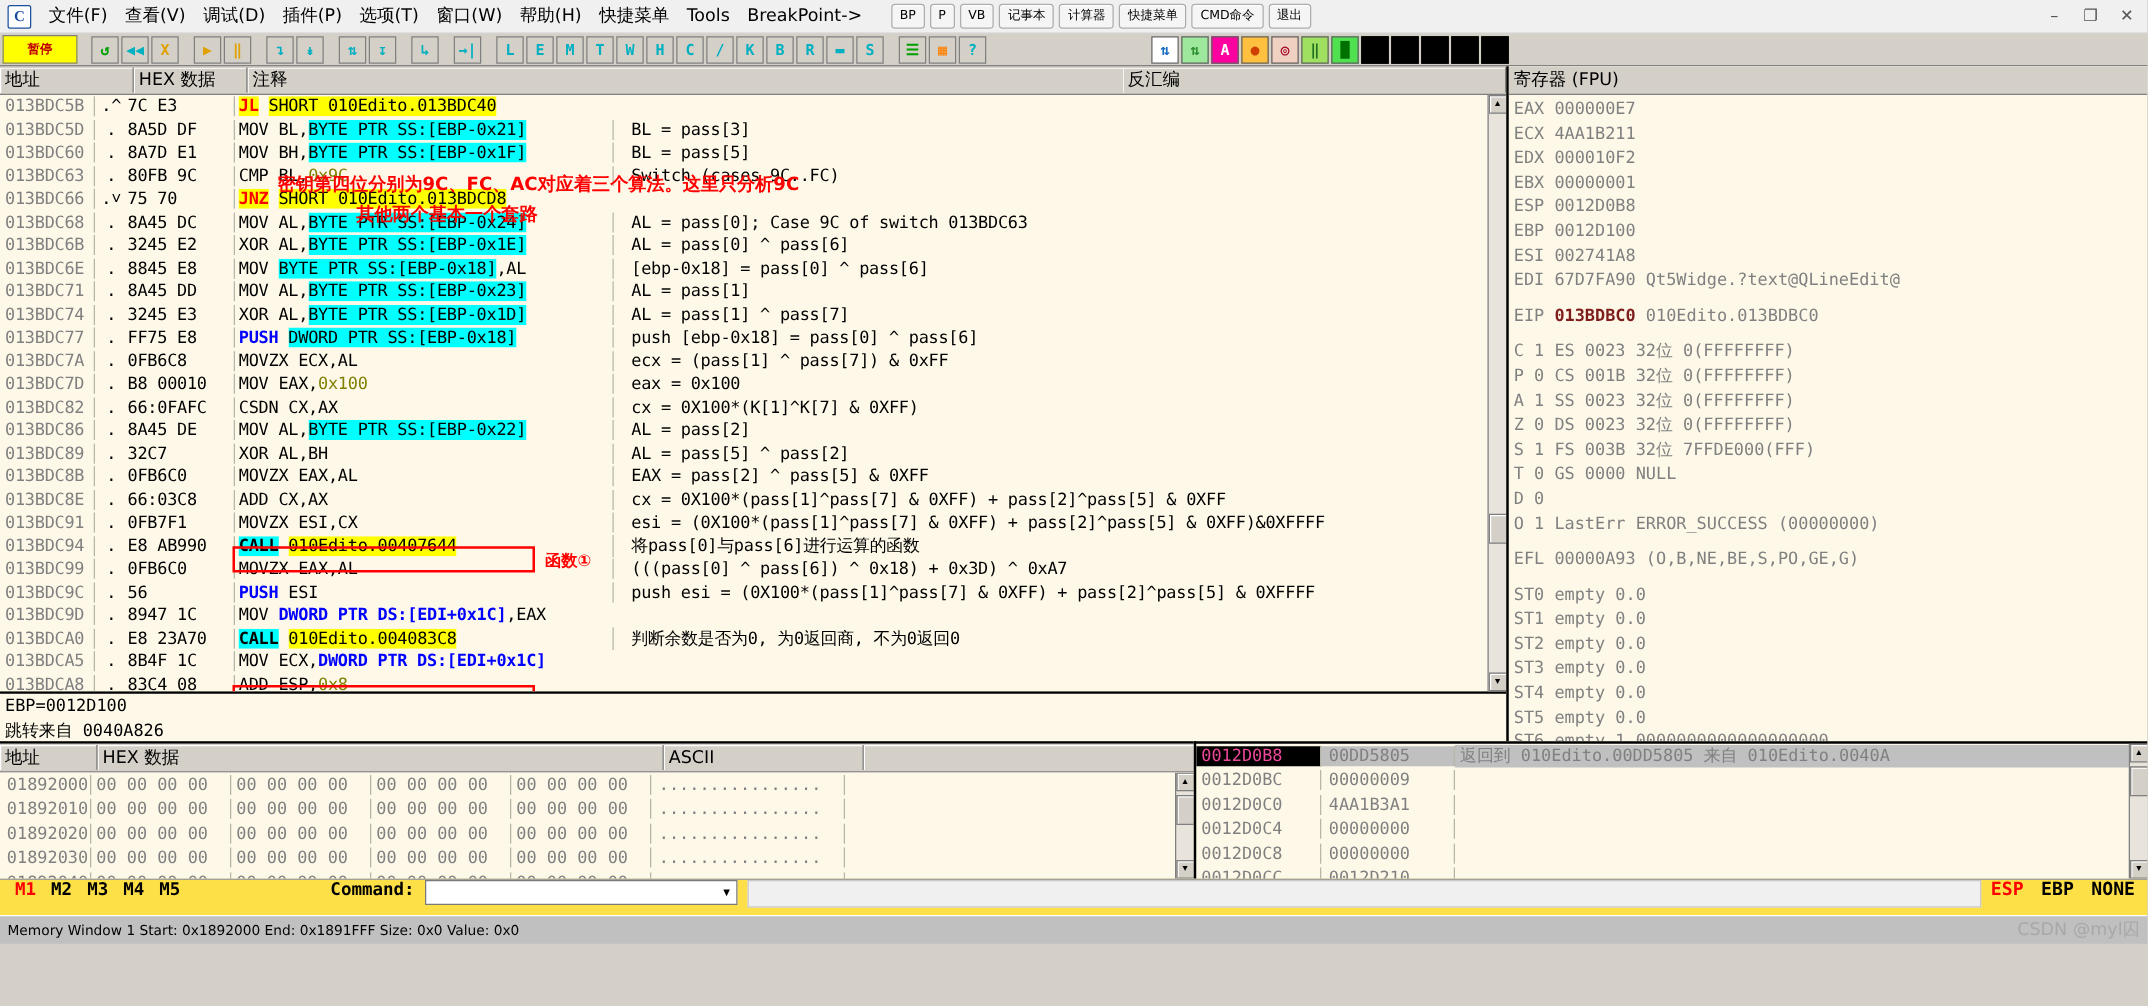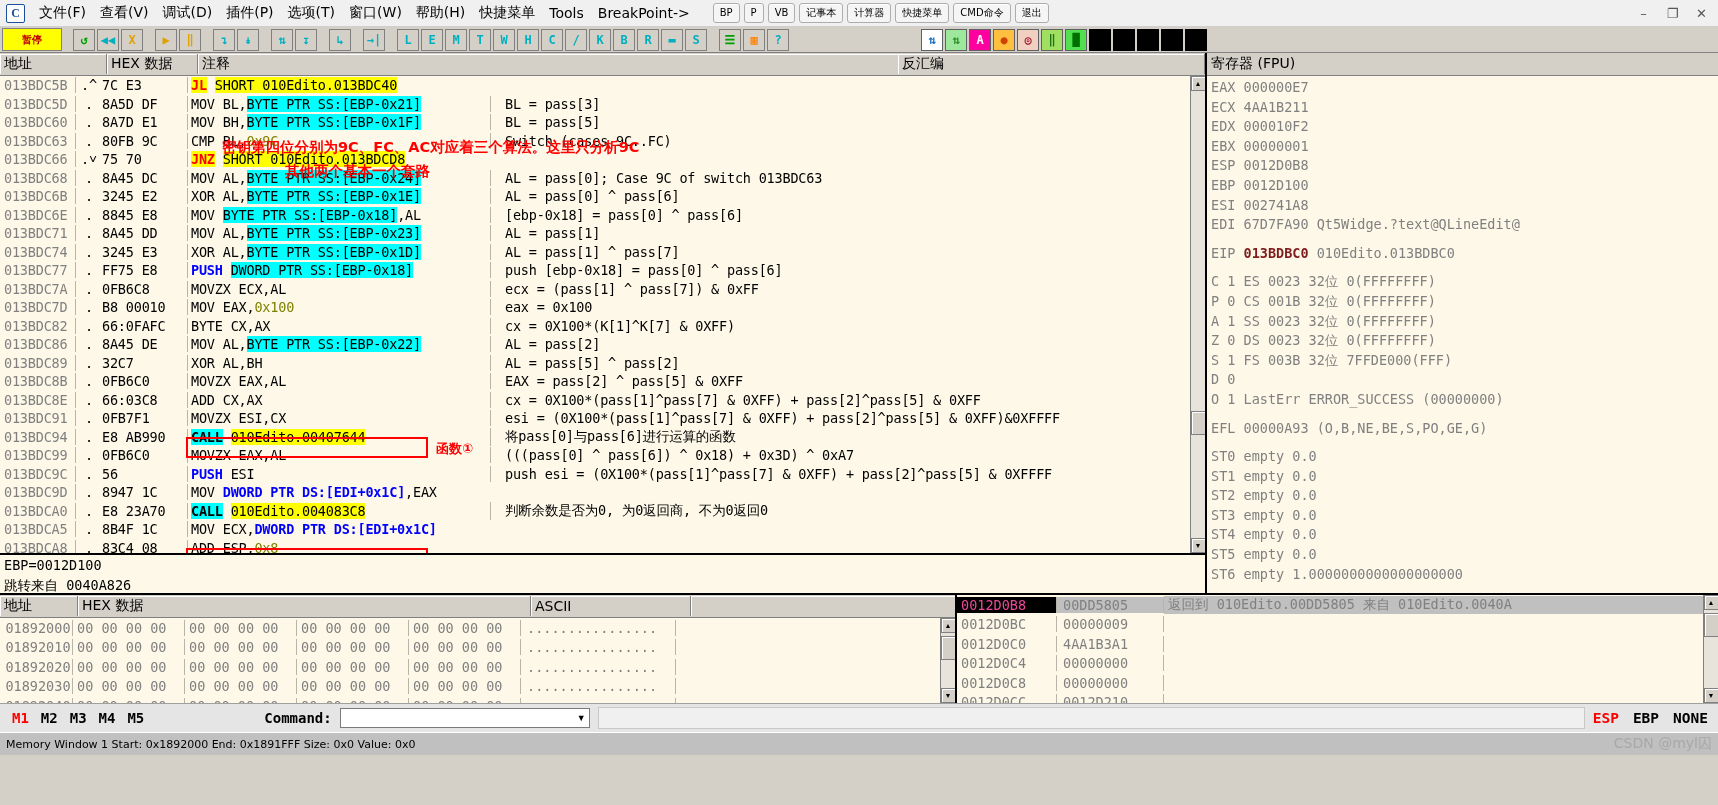--- a/index.html
+++ b/index.html
@@ -160,21 +160,21 @@
   .srow{height:19.5px;display:flex;align-items:center;white-space:nowrap;
         font-family:"DejaVu Sans Mono","Liberation Mono",monospace;font-size:13.5px;
         color:#808080;}
   .s-addr{width:100px;padding-left:4px;box-sizing:border-box;border-right:1px solid #b8b4a8;}
   .s-val{width:107px;padding-left:6px;box-sizing:border-box;border-right:1px solid #b8b4a8;}
   .s-cmt{flex:1;padding-left:4px;box-sizing:border-box;}
   .sel-black{background:#000;color:#ec4899;}
   .sel-gray{background:#c0c0c0;color:#808080;}
 
   
-  #cmdbar{height:28px;background:#e5e5e5;display:flex;align-items:center;
+  #cmdbar{height:28px;background:#fde047;display:flex;align-items:flex-start;
           border-top:1px solid #a0a0a0;position:relative;}
   .mbtn{font-family:"DejaVu Sans Mono","Liberation Mono",monospace;font-size:14px;
         font-weight:bold;margin-left:12px;color:#000;}
   .mbtn.active{color:#ff0000;}
   #cmdlabel{margin-left:120px;font-family:"DejaVu Sans Mono","Liberation Mono",monospace;
             font-size:14px;font-weight:bold;}
   #cmdinput{width:250px;height:20px;margin-left:8px;background:#fff;
             border:1px solid #7a7a7a;display:flex;align-items:center;
             justify-content:flex-end;padding-right:3px;box-sizing:border-box;}
   #cmdinput .chev{font-size:9px;color:#000;}
@@ -379,21 +379,21 @@
             <div class="c-addr">013BDC7D</div>
             <div class="c-mark">.</div>
             <div class="c-hex">B8 00010</div>
             <div class="c-asm"><span>MOV EAX,</span><span class="num-olive">0x100</span></div>
             <div class="c-cmt">eax = 0x100</div>
           </div>
           <div class="drow">
             <div class="c-addr">013BDC82</div>
             <div class="c-mark">.</div>
             <div class="c-hex">66:0FAFC</div>
-            <div class="c-asm"><span>BYTE CX,AX</span></div>
+            <div class="c-asm"><span>CSDN CX,AX</span></div>
             <div class="c-cmt">cx = 0X100*(K[1]^K[7] &amp; 0XFF)</div>
           </div>
           <div class="drow">
             <div class="c-addr">013BDC86</div>
             <div class="c-mark">.</div>
             <div class="c-hex">8A45 DE</div>
             <div class="c-asm"><span>MOV AL,</span><span class="hl-cyan">BYTE PTR SS:[EBP-0x22]</span></div>
             <div class="c-cmt">AL = pass[2]</div>
           </div>
           <div class="drow">
@@ -509,20 +509,21 @@
         <div class="rrow">ESI 002741A8</div>
         <div class="rrow">EDI 67D7FA90 Qt5Widge.?text@QLineEdit@</div>
         <div class="spacer"></div>
         <div class="rrow">EIP <span class="rval-red">013BDBC0</span> 010Edito.013BDBC0</div>
         <div class="spacer"></div>
         <div class="rrow">C 1  ES 0023 32位  0(FFFFFFFF)</div>
         <div class="rrow">P 0  CS 001B 32位  0(FFFFFFFF)</div>
         <div class="rrow">A 1  SS 0023 32位  0(FFFFFFFF)</div>
         <div class="rrow">Z 0  DS 0023 32位  0(FFFFFFFF)</div>
         <div class="rrow">S 1  FS 003B 32位  7FFDE000(FFF)</div>
+        <div class="rrow">T 0  GS 0000 NULL</div>
         <div class="rrow">D 0</div>
         <div class="rrow">O 1  LastErr ERROR_SUCCESS (00000000)</div>
         <div class="spacer"></div>
         <div class="rrow">EFL 00000A93 (O,B,NE,BE,S,PO,GE,G)</div>
         <div class="spacer"></div>
         <div class="rrow">ST0 empty 0.0</div>
         <div class="rrow">ST1 empty 0.0</div>
         <div class="rrow">ST2 empty 0.0</div>
         <div class="rrow">ST3 empty 0.0</div>
         <div class="rrow">ST4 empty 0.0</div>

